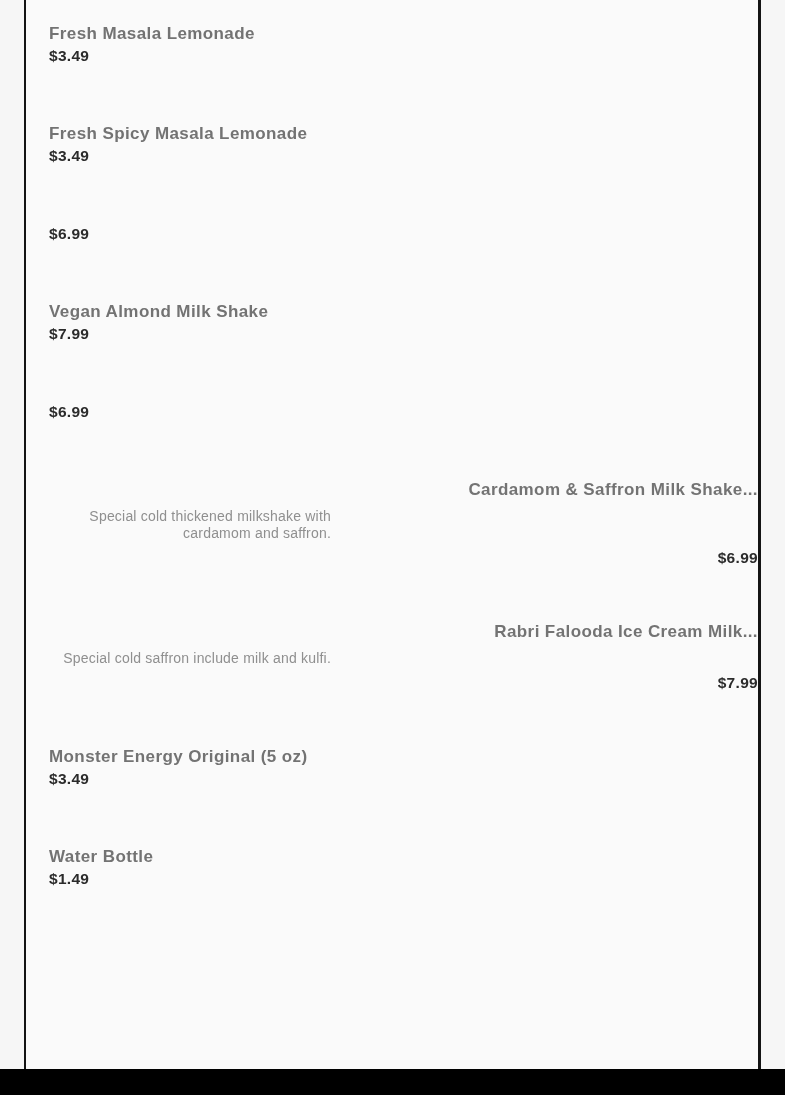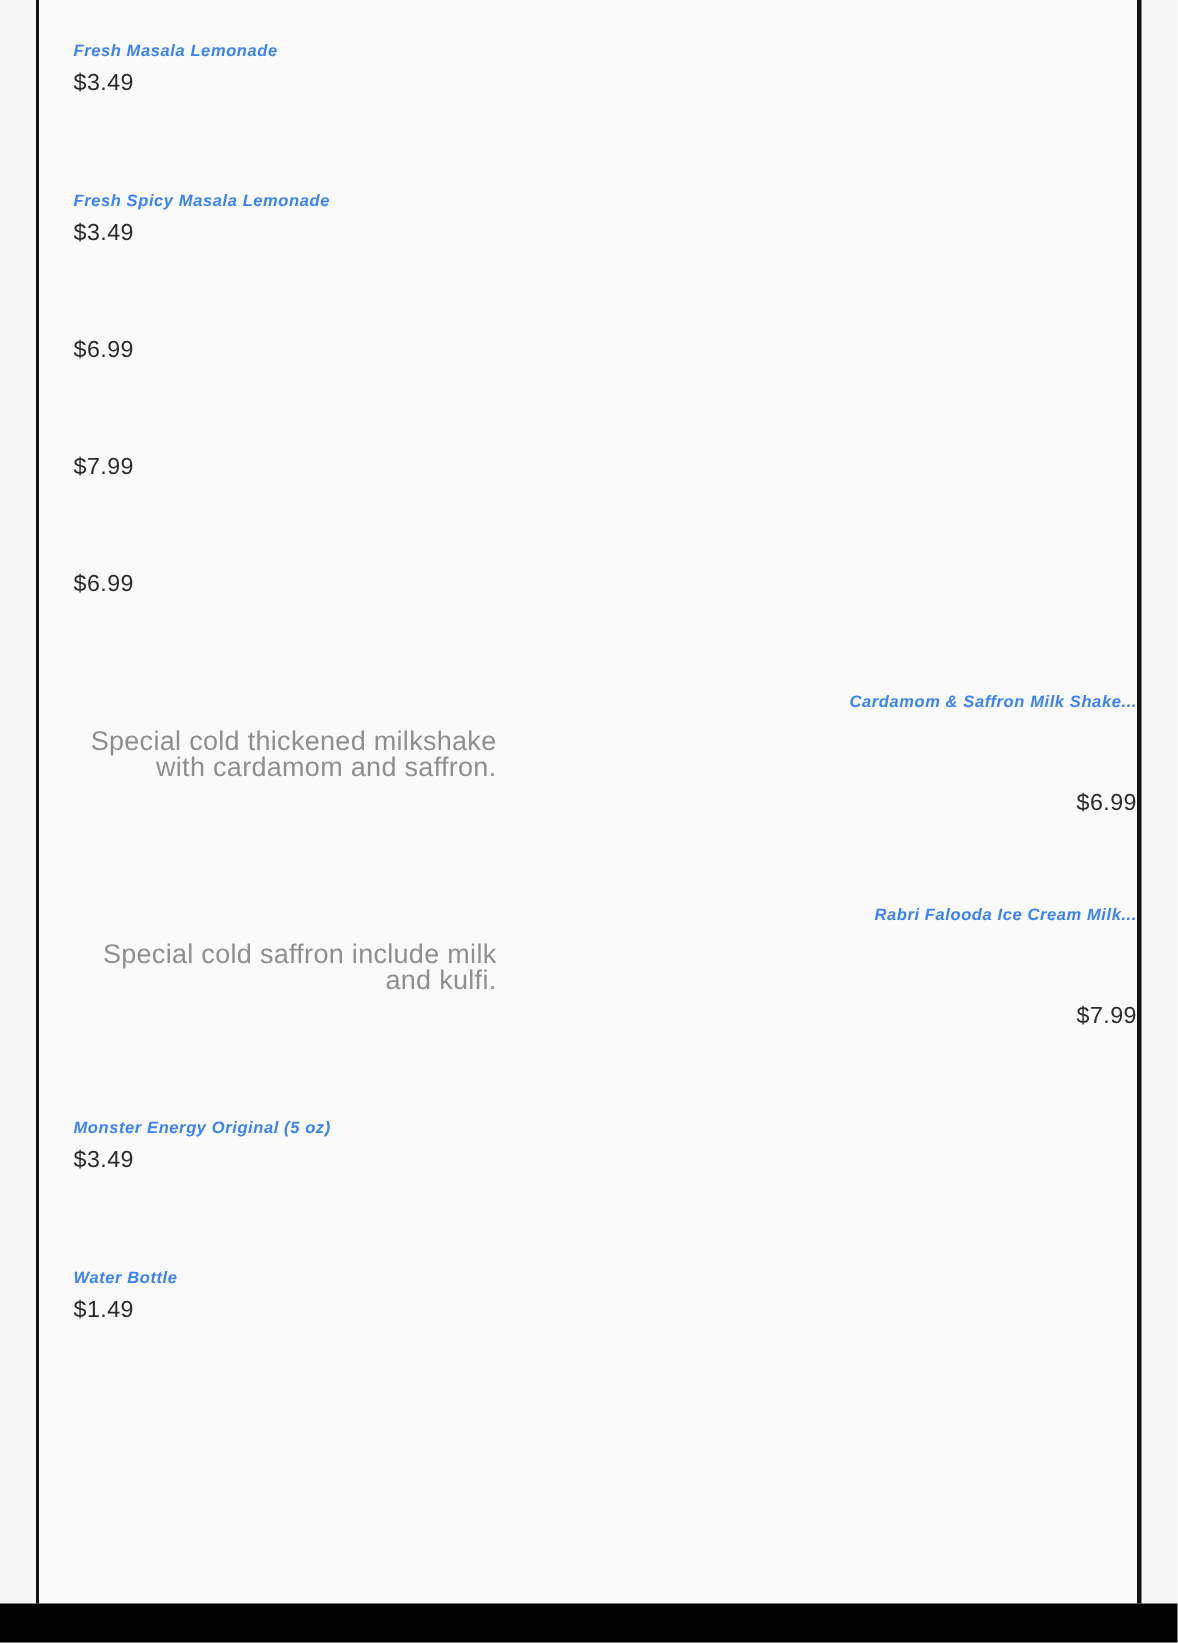--- a/index.html
+++ b/index.html
@@ -29,41 +29,40 @@
   }
   .menu-item {
     margin-bottom: 58px;
     cursor: pointer;
   }
   .menu-item.has-desc {
     margin-bottom: 54px;
     text-align: right;
   }
   .item-name {
-    font-size: 11px;
+    font-size: 17px;
     line-height: 20px;
     font-weight: 700;
     letter-spacing: 0.4px;
-    color: #3b82f6;
+    color: #737373;
     white-space: nowrap;
-    font-style: italic;
   }
   .item-desc {
-    font-size: 18px;
+    font-size: 14px;
     line-height: 17px;
     letter-spacing: 0.2px;
     color: #8f8f8f;
     max-width: 282px;
     margin: 8px 0 6px 0;
   }
   .item-price {
     font-size: 15.5px;
     line-height: 20px;
     letter-spacing: 0.3px;
-    font-weight: 400;
+    font-weight: 700;
     color: #2b2b2b;
     margin-top: 2px;
   }
   .footer-bar {
     position: absolute;
     left: 0;
     right: 0;
     bottom: 0;
     height: 26px;
     background: #000000;
@@ -85,20 +84,21 @@
 
     <div class="item-price">$3.49</div>
   </div>
 
   <div class="menu-item">
 
     <div class="item-price">$6.99</div>
   </div>
 
   <div class="menu-item">
+    <div class="item-name">Vegan Almond Milk Shake</div>
 
     <div class="item-price">$7.99</div>
   </div>
 
   <div class="menu-item">
 
     <div class="item-price">$6.99</div>
   </div>
 
   <div class="menu-item has-desc">

